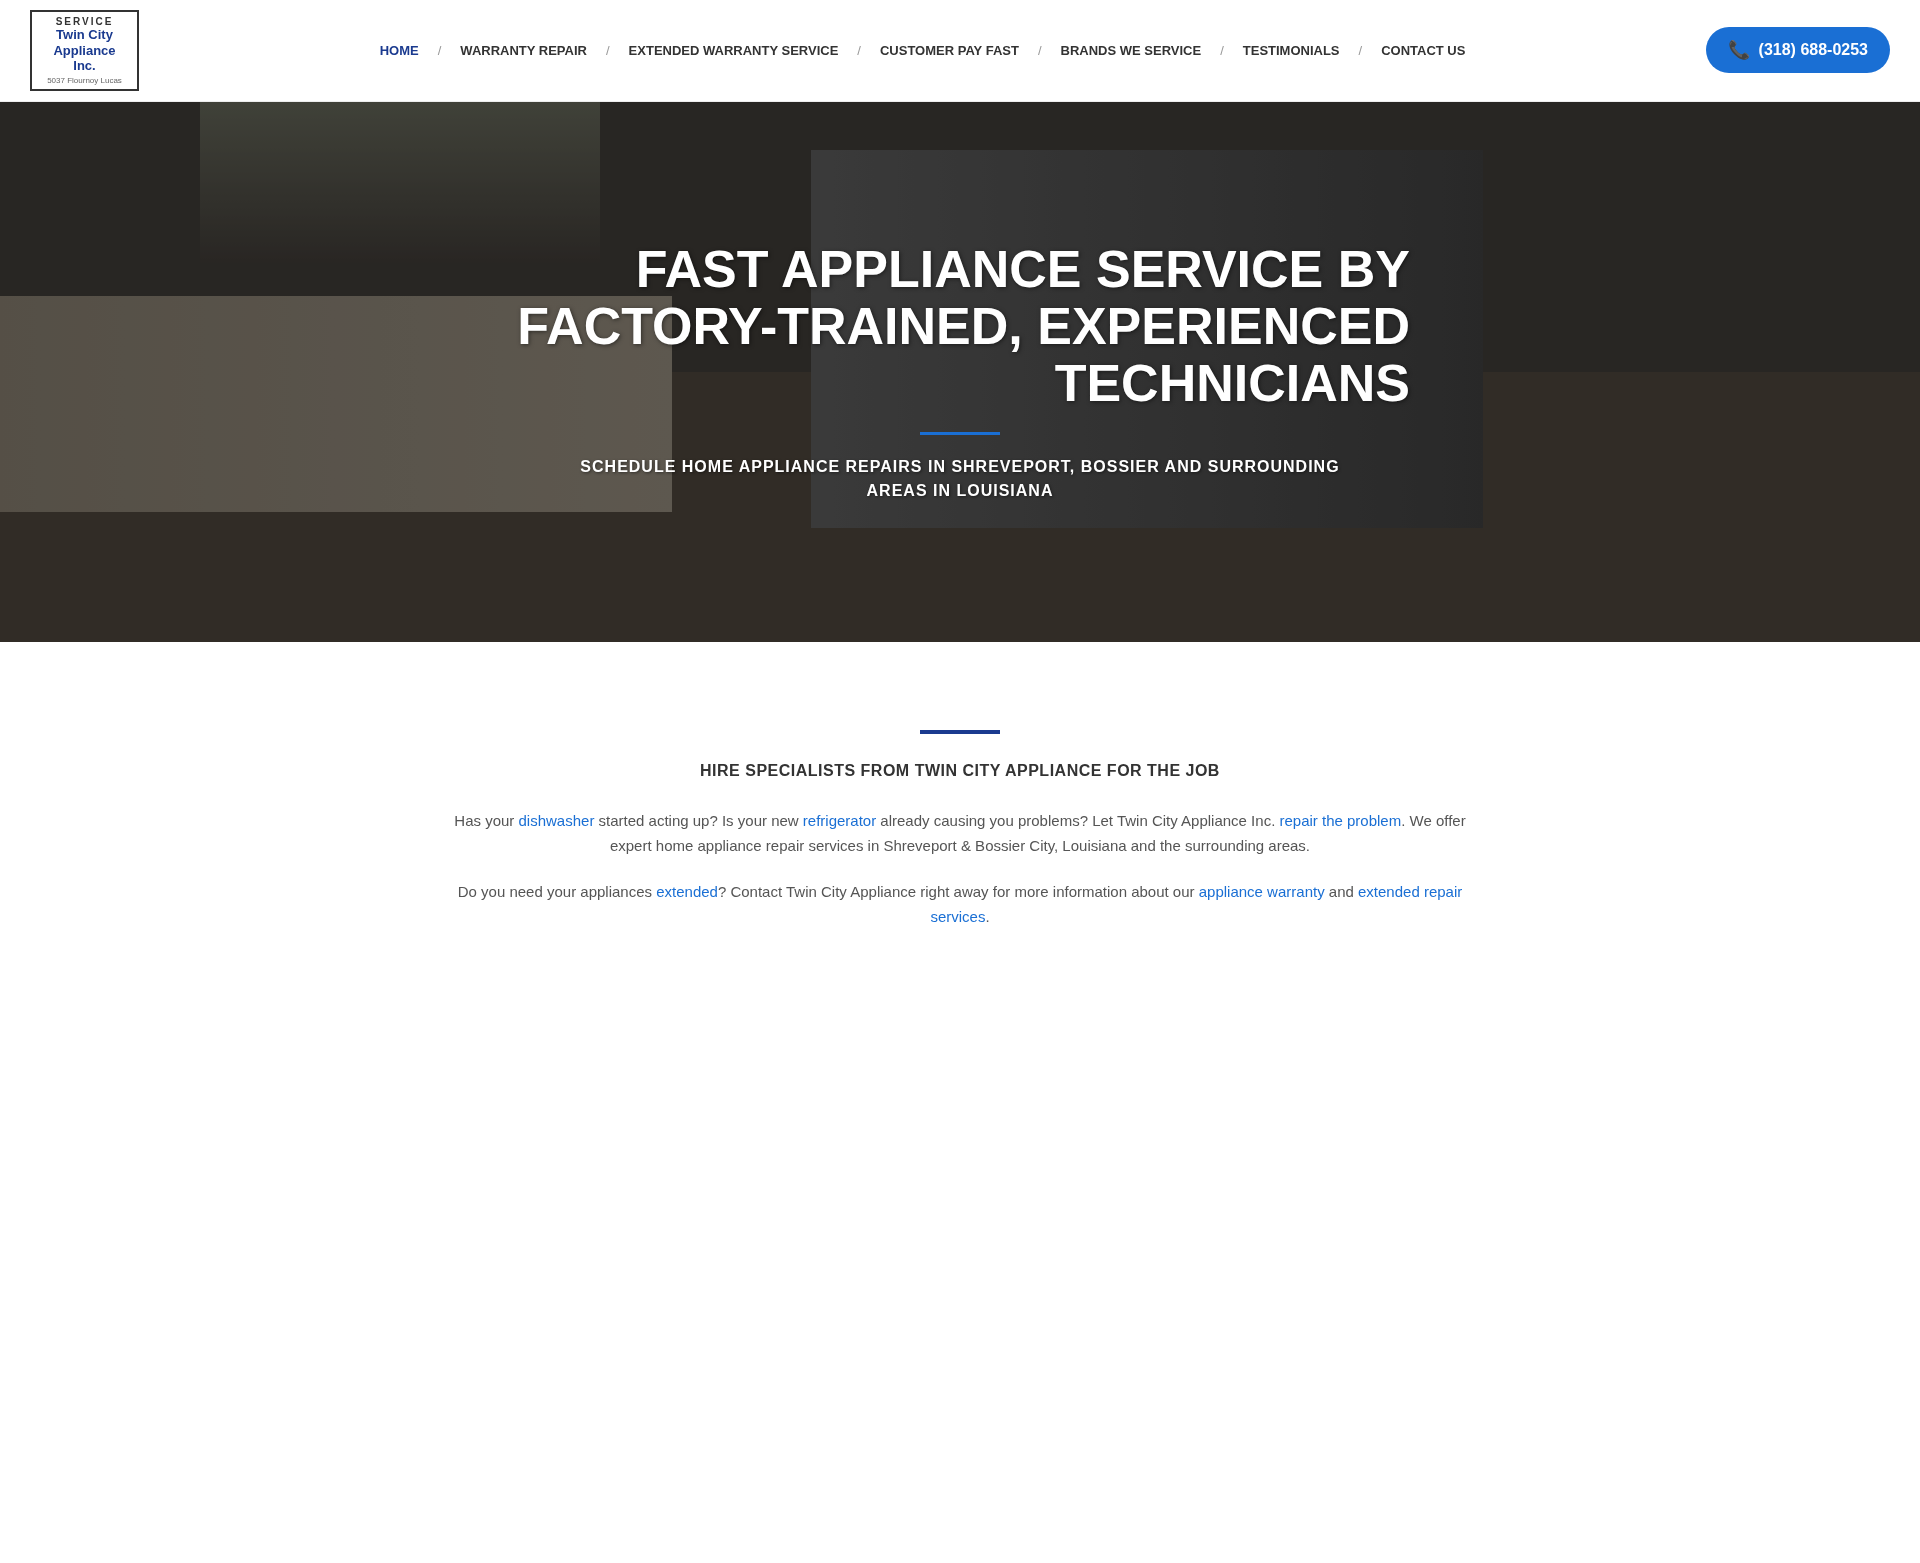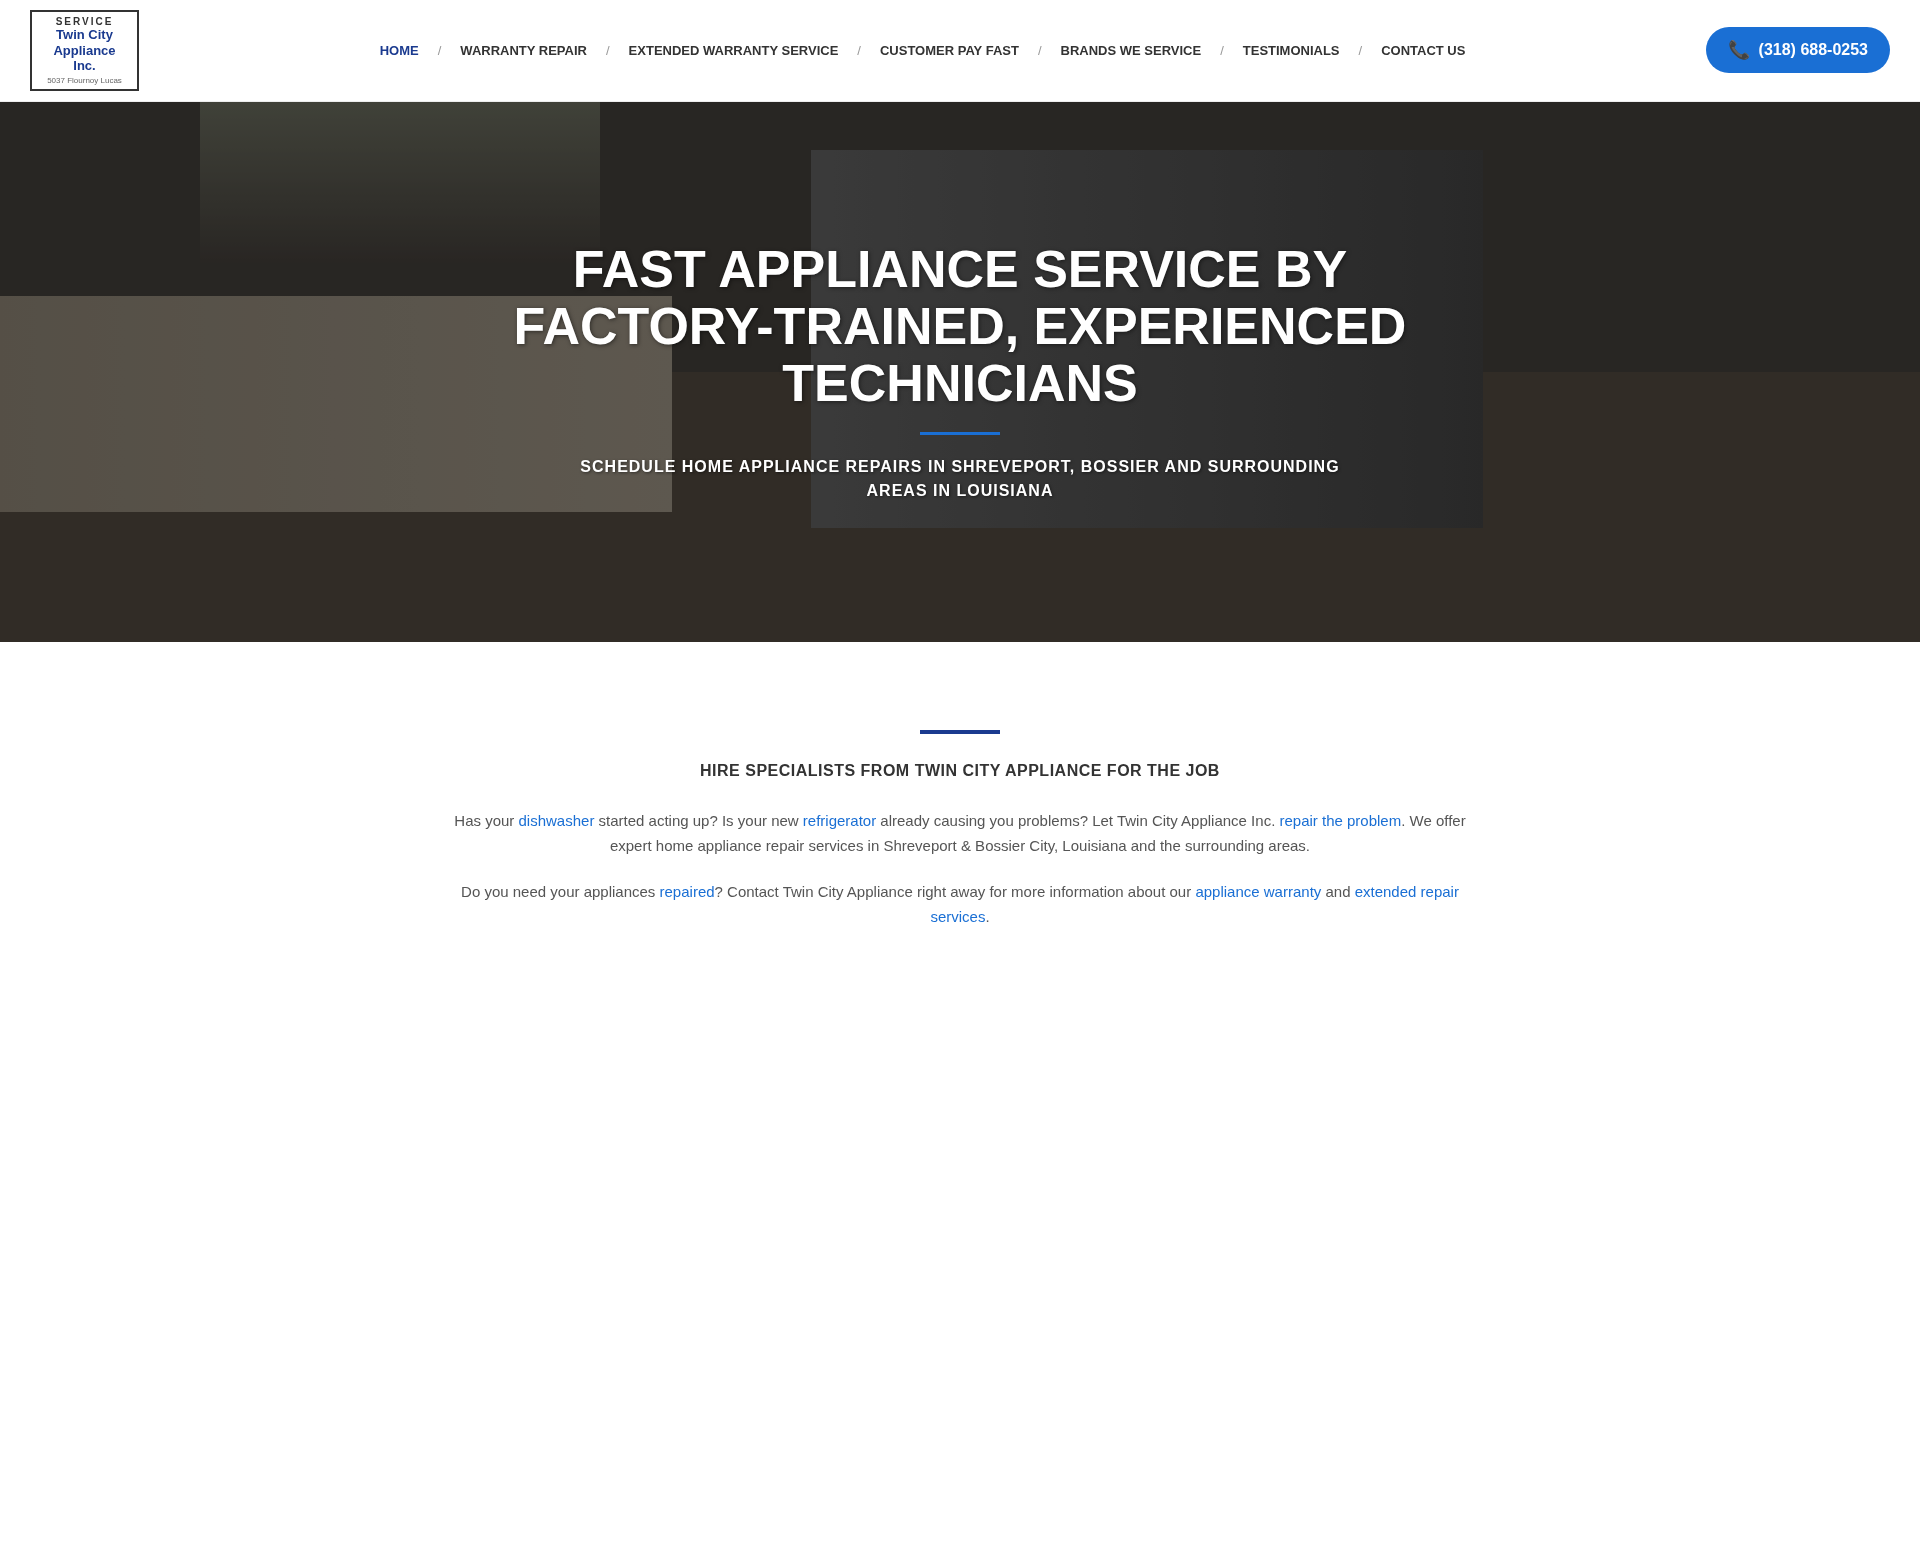--- a/index.html
+++ b/index.html
@@ -130,20 +130,21 @@
       color: #fff;
       padding: 0 40px;
     }
     .hero-title {
       font-size: 52px;
       font-weight: 900;
       text-transform: uppercase;
       line-height: 1.1;
       text-shadow: 1px 1px 4px rgba(0,0,0,0.5);
       max-width: 900px;
+      text-align: right;
     }
     .hero-divider {
       width: 80px;
       height: 3px;
       background: #1a6fd4;
       margin: 20px auto;
     }
     .hero-subtitle {
       font-size: 16px;
       font-weight: 600;
@@ -256,15 +257,15 @@
 
 <section class="content-section">
   <div class="section-divider"></div>
   <p class="section-subtitle">HIRE SPECIALISTS FROM TWIN CITY APPLIANCE FOR THE JOB</p>
 
   <p class="section-body">
     Has your <a href="#">dishwasher</a> started acting up? Is your new <a href="#">refrigerator</a> already causing you problems? Let Twin City Appliance Inc. <a href="#">repair the problem</a>. We offer expert home appliance repair services in Shreveport &amp; Bossier City, Louisiana and the surrounding areas.
   </p>
 
   <p class="section-body">
-    Do you need your appliances <a href="#">repaired</a>? Contact Twin City Appliance right away for more information about our <a href="#">appliance warranty</a> and <a href="#">extended repair services</a>.
+    Do you need your appliances <a href="#">extended</a>? Contact Twin City Appliance right away for more information about our <a href="#">appliance warranty</a> and <a href="#">extended repair services</a>.
   </p>
 </section>
 
 </body></html>

